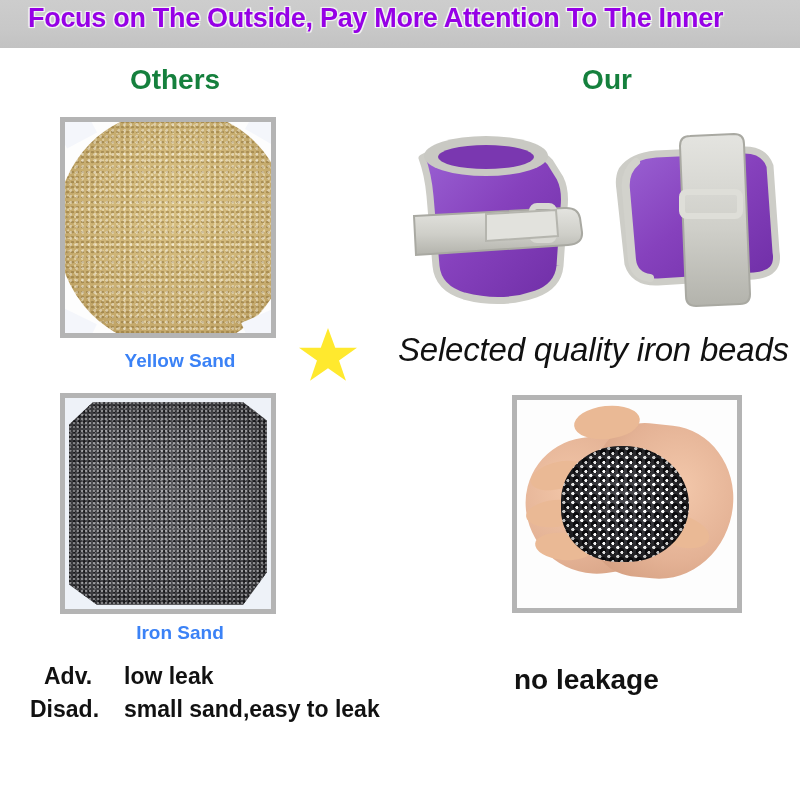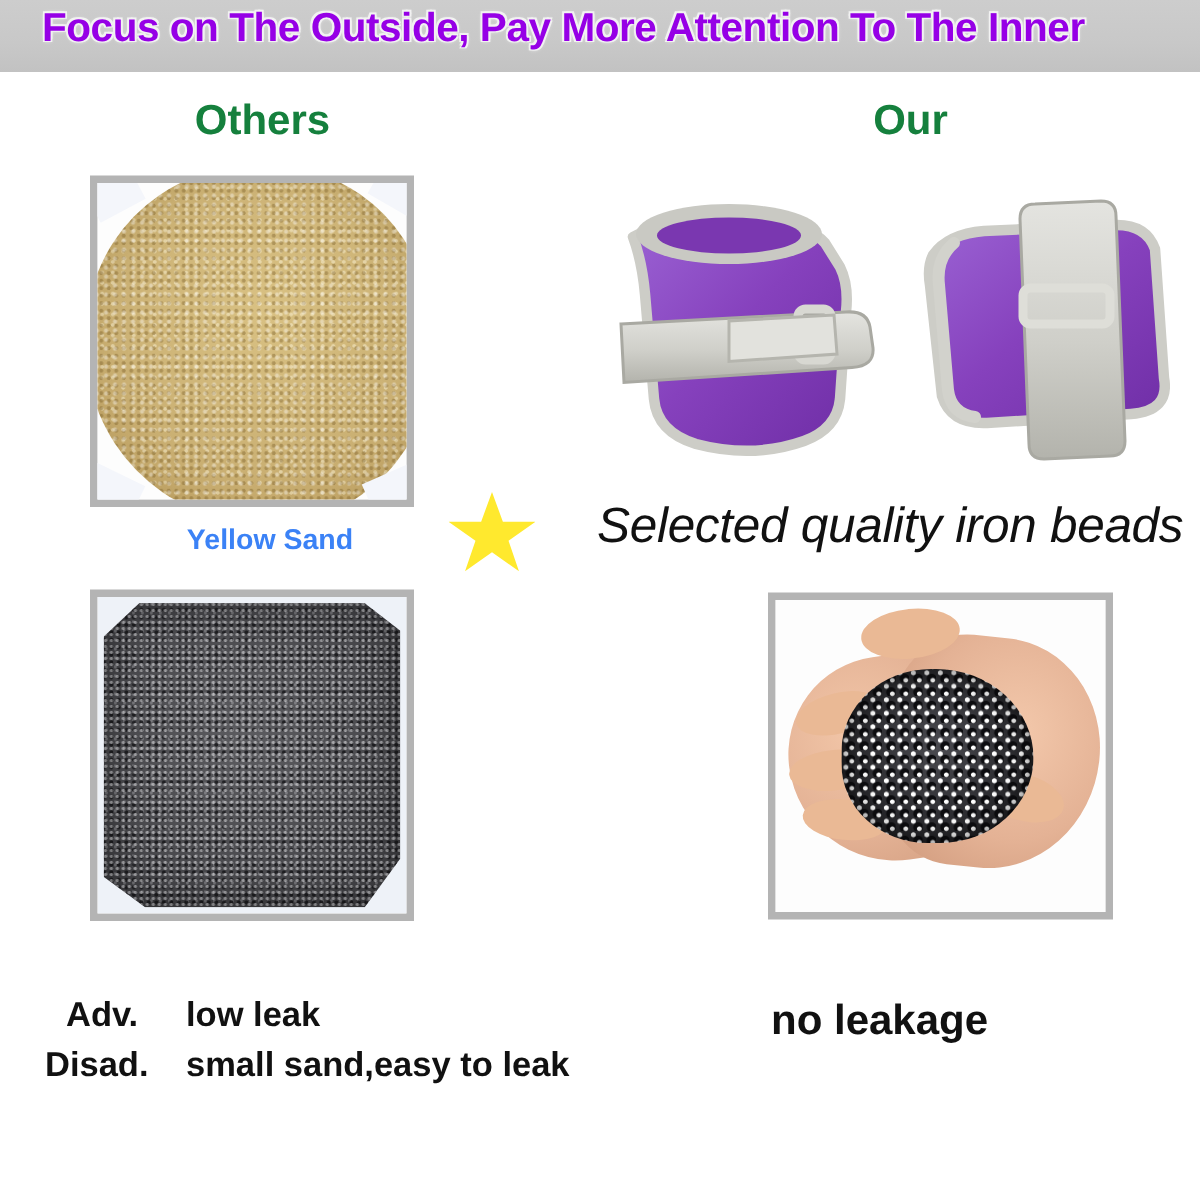--- a/index.html
+++ b/index.html
@@ -153,20 +153,21 @@
       <div class="corner-white" style="right:-8px;bottom:-8px;width:34px;height:26px;transform:rotate(-24deg);"></div>
     </div>
   </div>
   <div class="caption" id="cap-yellow">Yellow Sand</div>
 
   <div class="frame" id="frame-iron">
     <div class="photo" style="background:#eef2f8;">
       <div class="sand-iron"></div>
     </div>
   </div>
+  <div class="caption" id="cap-iron">Iron Sand</div>
 
   <div style="position:absolute;left:390px;top:118px;width:390px;height:200px;">
     <svg width="390" height="200" viewBox="0 0 390 200">
       <defs>
         <linearGradient id="pw" x1="0" y1="0" x2="1" y2="1">
           <stop offset="0%" stop-color="#9b63d4"></stop>
           <stop offset="48%" stop-color="#8641bd"></stop>
           <stop offset="100%" stop-color="#6f2ea6"></stop>
         </linearGradient>
         <linearGradient id="gy" x1="0" y1="0" x2="0" y2="1">

